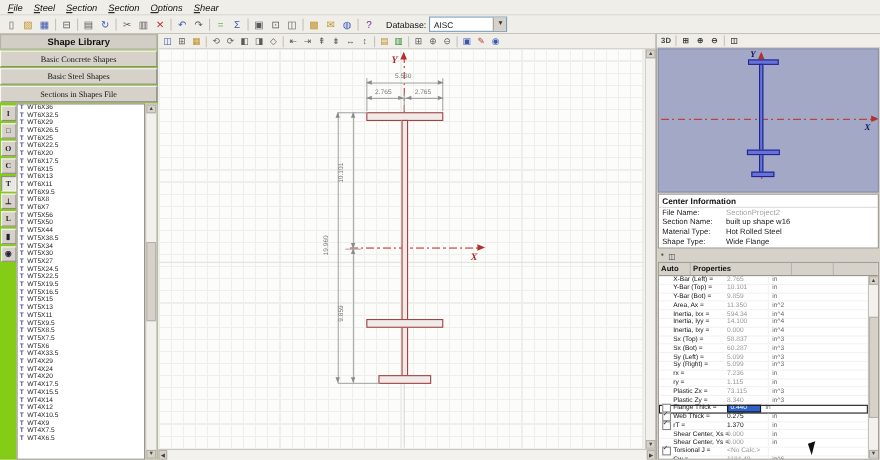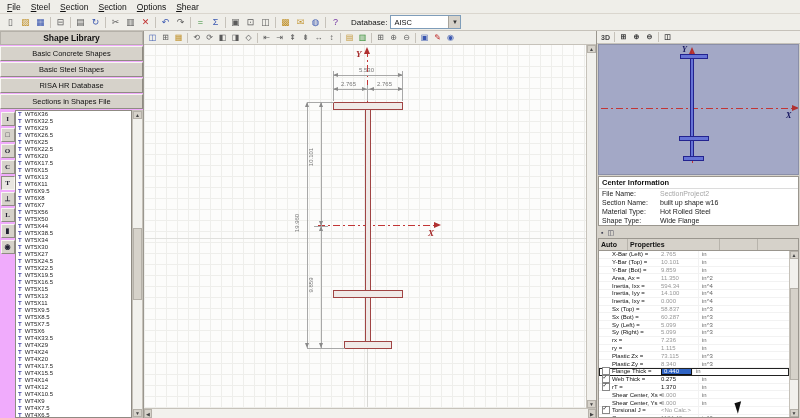--- a/index.html
+++ b/index.html
@@ -1,35 +1,35 @@
 <!DOCTYPE html>
 <html><head>
 <meta charset="utf-8">
 <style>
   html,body{margin:0;padding:0;width:800px;height:418px;overflow:hidden;
     font-family:"Liberation Sans",sans-serif;-webkit-font-smoothing:antialiased;}
   .app{width:800px;height:418px;display:flex;flex-direction:column;background:#D6D2CA;position:relative;}
   
   .menubar{height:13px;background:#EFEEE9;border-bottom:1px solid #DAD6CE;display:flex;align-items:center;padding-left:2px;font-size:8.5px;color:#111;}
-  .mi{padding:0 5px;}
+  .mi{padding:0 5px;font-style:italic;}
   .mi::first-letter{text-decoration:underline;}
   
   .toolbar{height:16px;background:#EFEEE9;border-bottom:1px solid #C6C2BA;display:flex;align-items:center;padding-left:3px;}
   .tbtn{width:15px;height:13px;display:flex;align-items:center;justify-content:center;font-size:9px;color:#5A5A5A;flex:0 0 auto;}
   .tbtn.tsep{width:1px;height:11px;background:#C6C2BA;margin:0 2px;font-size:0;}
   .gold{color:#C0912A;} .blue{color:#3A57B0;} .green{color:#2E8B2E;} .red{color:#C03030;} .purple{color:#7030A0;} .plain{color:#5A5A5A;}
   .db-label{font-size:8px;margin:0 3px 0 8px;color:#111;}
   .db-box{width:66px;height:12px;background:#fff;border:1px solid #7F9DB9;display:flex;align-items:center;font-size:7.5px;padding-left:3px;position:relative;color:#111;}
   .db-arrow{position:absolute;right:0;top:0;width:11px;height:100%;background:#D6D2CA;border-left:1px solid #A8A49C;display:flex;align-items:center;justify-content:center;font-size:6px;color:#333;}
   
   .main{flex:1;display:flex;min-height:0;}
   
-  .sidebar{width:143px;display:flex;flex-direction:column;background:#f0abfc;border-right:1px solid #9A968E;flex:0 0 auto;}
+  .sidebar{width:143px;display:flex;flex-direction:column;background:#84cc16;border-right:1px solid #9A968E;flex:0 0 auto;}
   .sb-title{height:12px;background:#D2CEC6;border:1px solid #B5B1A9;display:flex;align-items:center;justify-content:center;font-weight:bold;font-size:8.5px;color:#111;}
-  .sb-btn{height:13px;margin-top:1px;background:#D6D2CA;border:1px solid;border-color:#F7F6F2 #8F8B83 #8F8B83 #F7F6F2;display:flex;align-items:center;justify-content:center;font-size:7.5px;color:#111;}
+  .sb-btn{height:13px;margin-top:1px;background:#D6D2CA;border:1px solid;border-color:#F7F6F2 #8F8B83 #8F8B83 #F7F6F2;display:flex;align-items:center;justify-content:center;font-size:7.5px;color:#111;font-family:Liberation Serif, serif;}
   .sb-body{flex:1;display:flex;min-height:0;margin-top:1px;}
   .type-strip{width:15px;display:flex;flex-direction:column;align-items:center;padding-top:2px;gap:2px;}
   .type-btn{width:12px;height:12px;border:1px solid;border-color:#F7F6F2 #8F8B83 #8F8B83 #F7F6F2;background:#D6D2CA;font-size:7px;display:flex;align-items:center;justify-content:center;color:#223;font-family:"Liberation Serif",serif;font-weight:bold;}
   .type-btn.pressed{border-color:#8F8B83 #F7F6F2 #F7F6F2 #8F8B83;background:#E9E7E1;}
   .shape-list{flex:1;background:#fff;border:1px solid #8F8B83;overflow:hidden;}
   .sli{height:7px;display:flex;align-items:center;font-size:6px;color:#222;padding-left:2px;gap:3px;white-space:nowrap;line-height:7px;}
   .tglyph{color:#4848A8;font-weight:bold;font-size:6px;}
   .list-scroll{width:9px;background:#F2F1ED;border:1px solid #C5C1B9;display:flex;flex-direction:column;justify-content:space-between;align-items:center;}
   .scr-btn{width:9px;height:8px;background:#D6D2CA;border:1px solid #B5B1A9;font-size:5px;color:#444;display:flex;align-items:center;justify-content:center;box-sizing:border-box;}
   .scr-thumb{width:7px;flex:0 0 70px;background:#D6D2CA;border:1px solid #B5B1A9;margin:1px 0;}
@@ -157,21 +157,20 @@
   </div>
 
   <div class="main">
 
     <div class="sidebar">
       <div class="sb-title">Shape Library</div>
       <div>
 
       <div class="sb-btn">Basic Concrete Shapes</div>
           <div class="sb-btn">Basic Steel Shapes</div>
-          <div class="sb-btn">RISA HR Database</div>
           <div class="sb-btn">Sections in Shapes File</div>
         </div>
       <div class="sb-body">
         <div class="type-strip">
 
         <div class="type-btn plain">I</div>
             <div class="type-btn plain">□</div>
             <div class="type-btn plain">O</div>
             <div class="type-btn plain">C</div>
             <div class="type-btn pressed">T</div>

